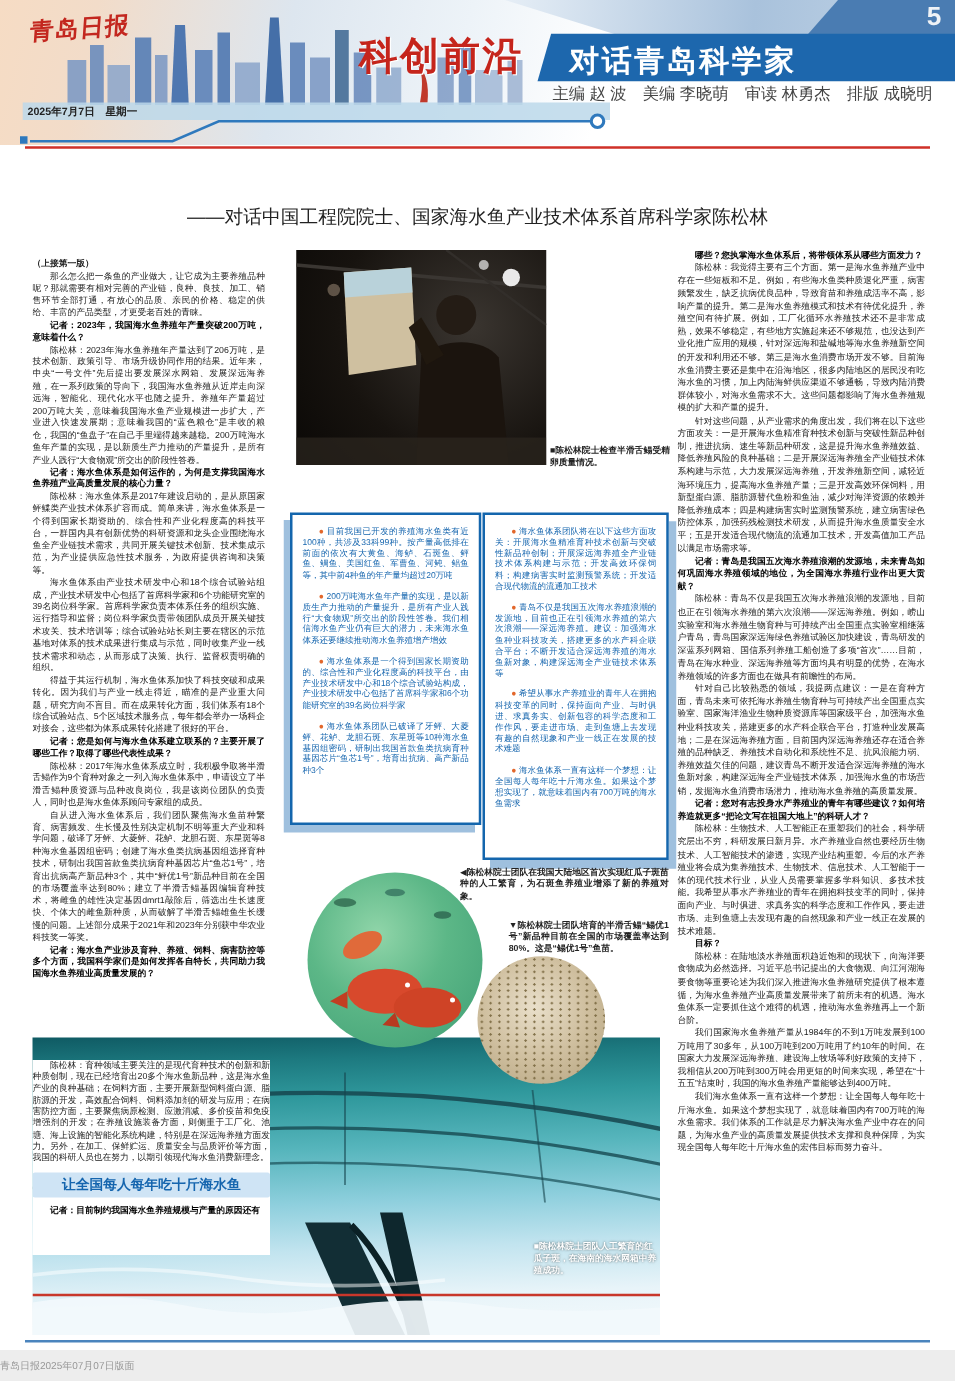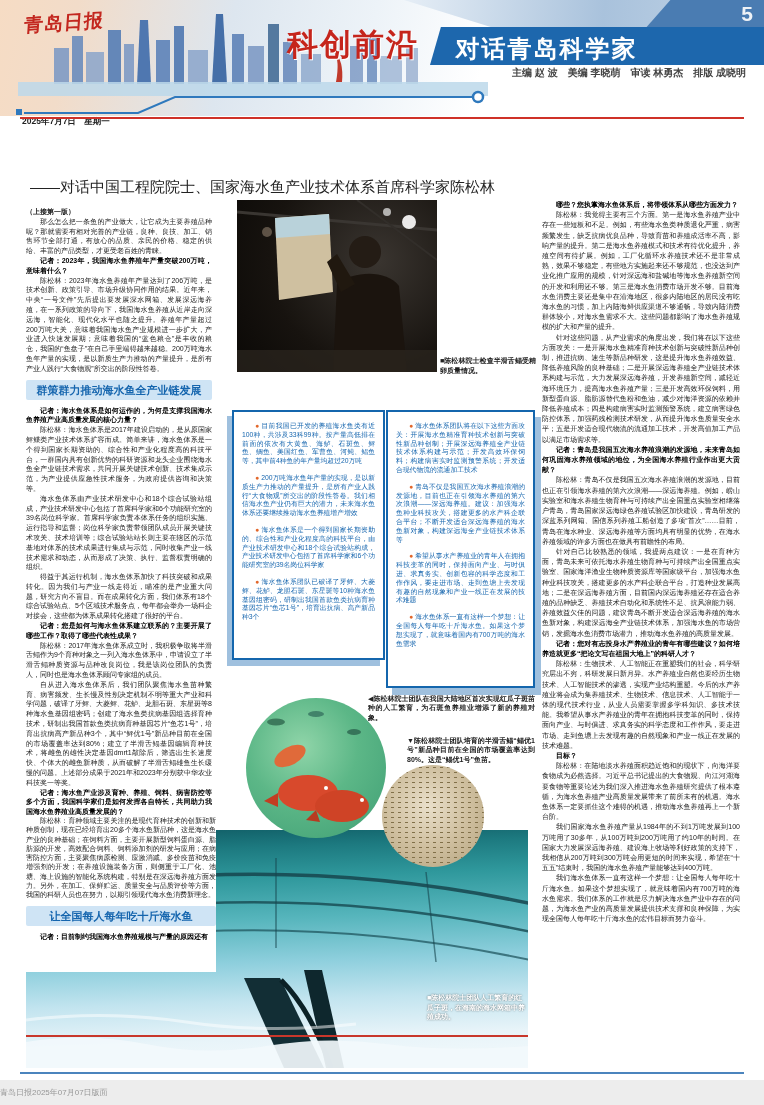--- a/index.html
+++ b/index.html
@@ -18,36 +18,36 @@
   .masthead{position:absolute;left:24px;top:10px;font-family:"DejaVu Serif",serif;
             font-weight:bold;font-size:19px;color:#c3271f;transform:rotate(-4deg) skewX(-8deg);
             letter-spacing:1px;white-space:nowrap;}
   .skyline{position:absolute;left:18px;top:6px;}
   .category{position:absolute;left:287px;top:24px;font-size:31px;font-weight:bold;color:#c5251c;
             letter-spacing:2px;white-space:nowrap;text-shadow:1px 1px 0 #fff;text-align:right;}
   .band{position:absolute;left:430px;top:27px;width:360px;height:38px;background:#1d67ad;
         transform:skewX(-16deg);transform-origin:left bottom;}
   .band span{display:block;transform:skewX(16deg);color:#fff;font-weight:bold;font-size:24px;
              letter-spacing:2px;padding:6px 0 0 20px;white-space:nowrap;}
-  .staff{position:absolute;right:18px;top:66px;font-size:10px;font-weight:bold;color:#444;white-space:nowrap;}
-  .dateline{position:absolute;left:22px;top:84px;font-size:8.5px;font-weight:bold;color:#222;white-space:nowrap;margin-top:32px;}
+  .staff{position:absolute;right:18px;top:66px;font-size:13px;font-weight:normal;color:#444;white-space:nowrap;}
+  .dateline{position:absolute;left:22px;top:84px;font-size:8.5px;font-weight:bold;color:#222;white-space:nowrap;}
   .deco{position:absolute;left:0;top:88px;}
   .redrule{position:absolute;left:20px;top:117px;width:724px;height:2px;background:#cf3128;}
 
   
   .headline{position:absolute;left:30px;top:127px;width:704px;text-align:center;
             font-size:37px;font-weight:bold;color:#1f7fc0;white-space:nowrap;}
-  .subhead{position:absolute;left:30px;top:178px;width:704px;
+  .subhead{position:absolute;left:30px;top:164px;width:704px;text-align:center;
            font-size:15px;color:#222;font-weight:500;white-space:nowrap;}
 
   
   .col p{margin:0;font-size:7px;color:#212121;text-align:justify;text-indent:14px;}
   .col-left{position:absolute;left:26px;top:207px;width:186px;height:623px;overflow:hidden;}
   .col-left p{line-height:9.8px;}
-  .col-tail{position:absolute;left:26px;top:816px;width:190px;height:156px;overflow:hidden;
+  .col-tail{position:absolute;left:26px;top:848px;width:190px;height:156px;overflow:hidden;
             background:#fff;z-index:5;}
   .col-tail p{line-height:9.3px;}
   .col-right{position:absolute;left:542px;top:200px;width:198px;height:818px;overflow:hidden;}
   .col-right p{line-height:10.2px;}
   .col p.note{font-weight:bold;text-indent:0;}
   .col p.q{font-weight:bold;color:#000;}
   .col p.sec{text-indent:0;text-align:center;background:#cfe4f5;color:#1565ae;font-weight:bold;
              font-size:11px;line-height:20px;margin:6px 0;border-radius:2px;}
 
   
@@ -139,21 +139,20 @@
   <div class="redrule"></div>
 
   <div class="subhead">——对话中国工程院院士、国家海水鱼产业技术体系首席科学家陈松林</div>
 
   <div class="col col-left">
 
   <p class="note">（上接第一版）</p>
       <p class="p">那么怎么把一条鱼的产业做大，让它成为主要养殖品种呢？那就需要有相对完善的产业链，良种、良技、加工、销售环节全部打通，有放心的品质、亲民的价格、稳定的供给、丰富的产品类型，才更受老百姓的青睐。</p>
       <p class="q">记者：2023年，我国海水鱼养殖年产量突破200万吨，意味着什么？</p>
       <p class="p">陈松林：2023年海水鱼养殖年产量达到了206万吨，是技术创新、政策引导、市场升级协同作用的结果。近年来，中央“一号文件”先后提出要发展深水网箱、发展深远海养殖，在一系列政策的导向下，我国海水鱼养殖从近岸走向深远海，智能化、现代化水平也随之提升。养殖年产量超过200万吨大关，意味着我国海水鱼产业规模进一步扩大，产业进入快速发展期；意味着我国的“蓝色粮仓”是丰收的粮仓，我国的“鱼盘子”在自己手里端得越来越稳。200万吨海水鱼年产量的实现，是以新质生产力推动的产量提升，是所有产业人践行“大食物观”所交出的阶段性答卷。</p>
-      <p class="sec">群策群力推动海水鱼全产业链发展</p>
       <p class="q">记者：海水鱼体系是如何运作的，为何是支撑我国海水鱼养殖产业高质量发展的核心力量？</p>
       <p class="p">陈松林：海水鱼体系是2017年建设启动的，是从原国家鲆鲽类产业技术体系扩容而成。简单来讲，海水鱼体系是一个得到国家长期资助的、综合性和产业化程度高的科技平台，一群国内具有创新优势的科研资源和龙头企业围绕海水鱼全产业链技术需求，共同开展关键技术创新、技术集成示范，为产业提供应急性技术服务，为政府提供咨询和决策等。</p>
       <p class="p">海水鱼体系由产业技术研发中心和18个综合试验站组成，产业技术研发中心包括了首席科学家和6个功能研究室的39名岗位科学家。首席科学家负责本体系任务的组织实施、运行指导和监督；岗位科学家负责带领团队成员开展关键技术攻关、技术培训等；综合试验站站长则主要在辖区的示范基地对体系的技术成果进行集成与示范，同时收集产业一线技术需求和动态，从而形成了决策、执行、监督权责明确的组织。</p>
       <p class="p">得益于其运行机制，海水鱼体系加快了科技突破和成果转化。因为我们与产业一线走得近，瞄准的是产业重大问题，研究方向不盲目。而在成果转化方面，我们体系有18个综合试验站点、5个区域技术服务点，每年都会举办一场科企对接会，这些都为体系成果转化搭建了很好的平台。</p>
       <p class="q">记者：您是如何与海水鱼体系建立联系的？主要开展了哪些工作？取得了哪些代表性成果？</p>
       <p class="p">陈松林：2017年海水鱼体系成立时，我积极争取将半滑舌鳎作为9个育种对象之一列入海水鱼体系中，申请设立了半滑舌鳎种质资源与品种改良岗位，我是该岗位团队的负责人，同时也是海水鱼体系顾问专家组的成员。</p>
       <p class="p">自从进入海水鱼体系后，我们团队聚焦海水鱼苗种繁育、病害频发、生长慢及性别决定机制不明等重大产业和科学问题，破译了牙鲆、大菱鲆、花鲈、龙胆石斑、东星斑等8种海水鱼基因组密码；创建了海水鱼类抗病基因组选择育种技术，研制出我国首款鱼类抗病育种基因芯片“鱼芯1号”，培育出抗病高产新品种3个，其中“鲆优1号”新品种目前在全国的市场覆盖率达到80%；建立了半滑舌鳎基因编辑育种技术，将雌鱼的雄性决定基因dmrt1敲除后，筛选出生长速度快、个体大的雌鱼新种质，从而破解了半滑舌鳎雄鱼生长缓慢的问题。上述部分成果于2021年和2023年分别获中华农业科技奖一等奖。</p>
       <p class="q">记者：海水鱼产业涉及育种、养殖、饲料、病害防控等多个方面，我国科学家们是如何发挥各自特长，共同助力我国海水鱼养殖业高质量发展的？</p>
     </div>
   <div class="col col-tail">

